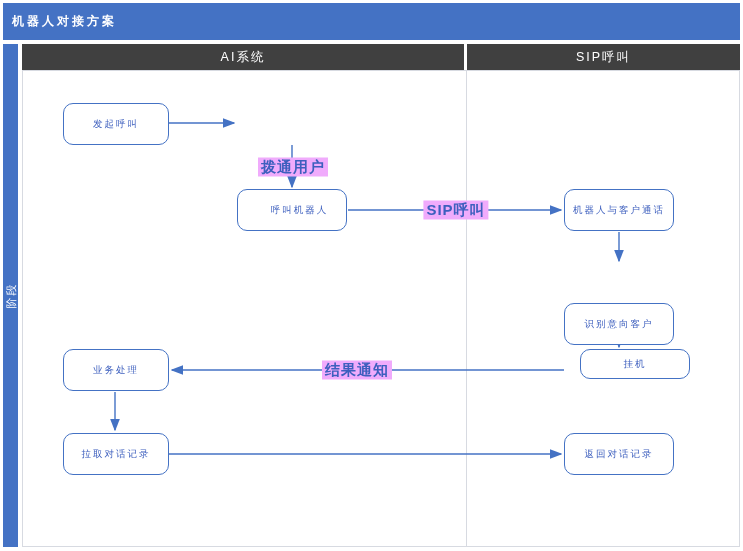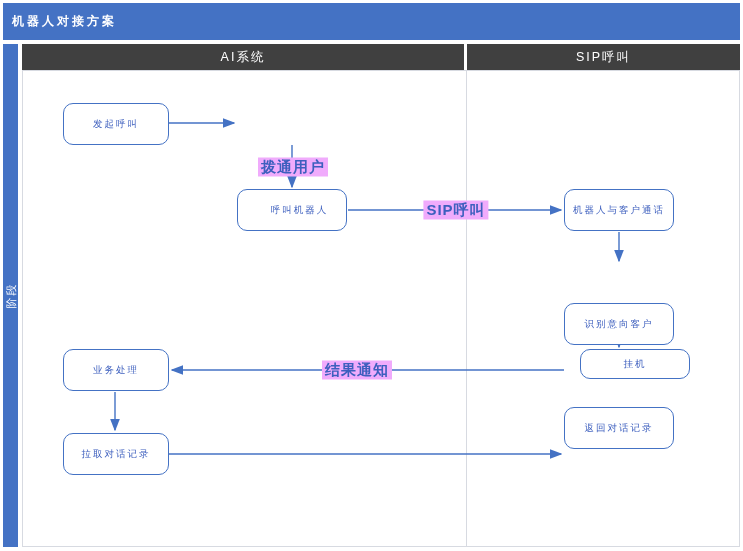--- a/index.html
+++ b/index.html
@@ -105,19 +105,19 @@
     <line x1="169" y1="454" x2="561" y2="454" marker-end="url(#ah)"></line>
   </svg>
 
   <div class="node" style="left:63px;  top:103px; width:106px; height:42px;">发起呼叫</div>
   <div class="node" style="left:237px; top:189px; width:110px; height:42px;padding-left:15px;">呼叫机器人</div>
   <div class="node" style="left:564px; top:189px; width:110px; height:42px;">机器人与客户通话</div>
   <div class="node" style="left:564px; top:263px; width:110px; height:42px;margin-top:40px;">识别意向客户</div>
   <div class="node" style="left:564px; top:349px; width:110px; height:30px;margin-left:16px;">挂机</div>
   <div class="node" style="left:63px;  top:349px; width:106px; height:42px;">业务处理</div>
   <div class="node" style="left:63px;  top:433px; width:106px; height:42px;">拉取对话记录</div>
-  <div class="node" style="left:564px; top:407px; width:110px; height:42px;">返回对话记录</div>
+  <div class="node" style="left:564px; top:433px; width:110px; height:42px;">返回对话记录</div>
 
   <span class="edge-label" style="left:293px; top:167px;">拨通用户</span>
   <span class="edge-label" style="left:456px; top:210px;">SIP呼叫</span>
   <span class="edge-label" style="left:357px; top:370px;">结果通知</span>
 
 </div>
 
 </body></html>

